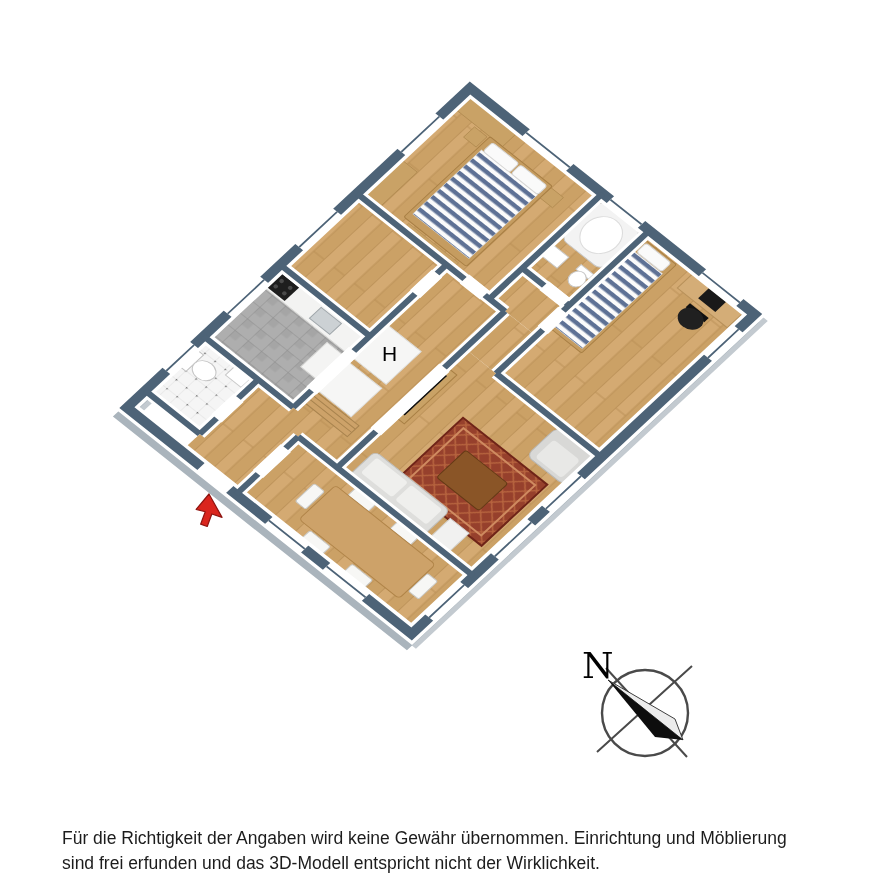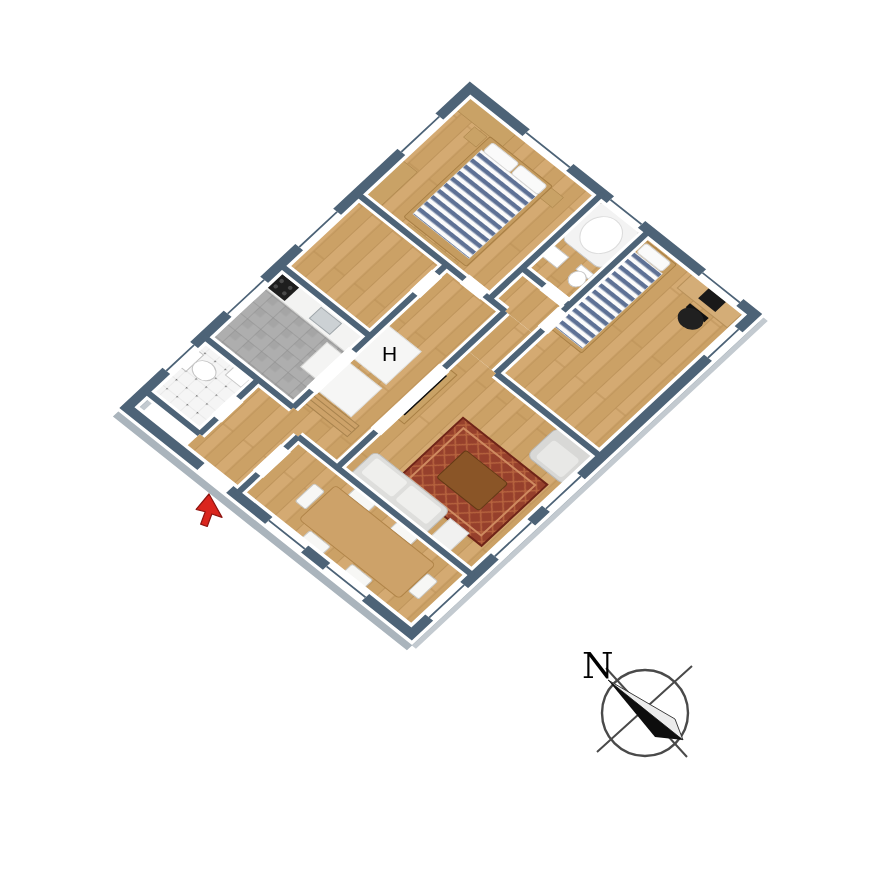--- a/index.html
+++ b/index.html
@@ -167,14 +167,18 @@
 
   <g>
     <circle cx="645" cy="713" r="43" fill="none" stroke="#4a4a4a" stroke-width="2.4"></circle>
     <path d="M597,752 L692,666 M606,668 L687,757" stroke="#4a4a4a" stroke-width="2" fill="none"></path>
     <polygon points="608,680 675,719 683,740" fill="#ececec" stroke="#2a2a2a" stroke-width="0.9"></polygon>
     <polygon points="608,680 683,740 655,737" fill="#0d0d0d"></polygon>
     <text x="582" y="678" font-family="DejaVu Serif, serif" font-size="36" fill="#000000">N</text>
   </g>
 </svg>
 
+<div id="disclaimer">
+  <div>Für die Richtigkeit der Angaben wird keine Gewähr übernommen. Einrichtung und Möblierung</div>
+  <div>sind frei erfunden und das 3D-Modell entspricht nicht der Wirklichkeit.</div>
+</div>
 
 </div>
 
 </body></html>

